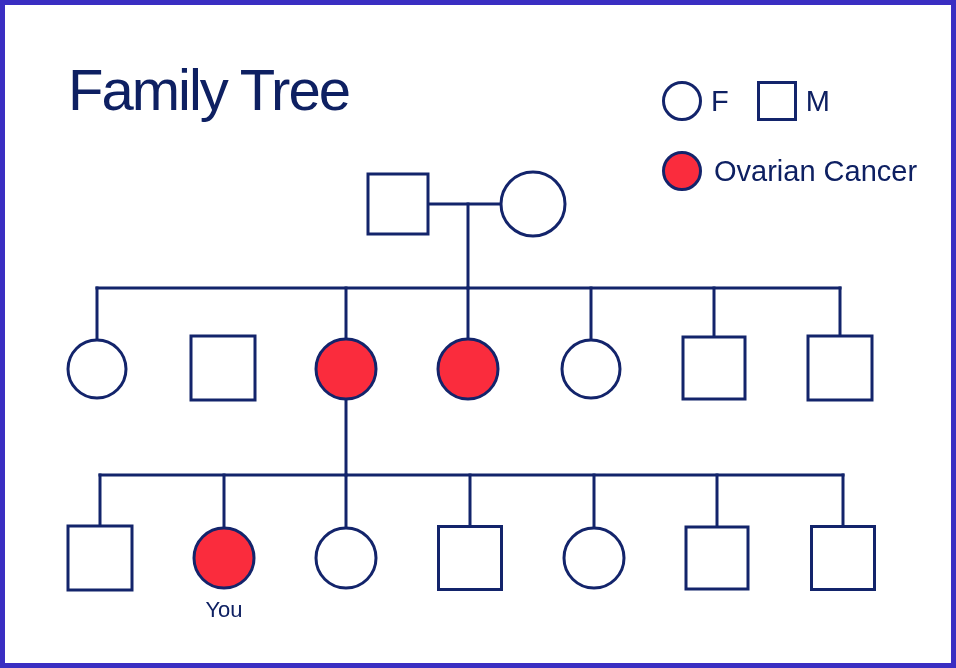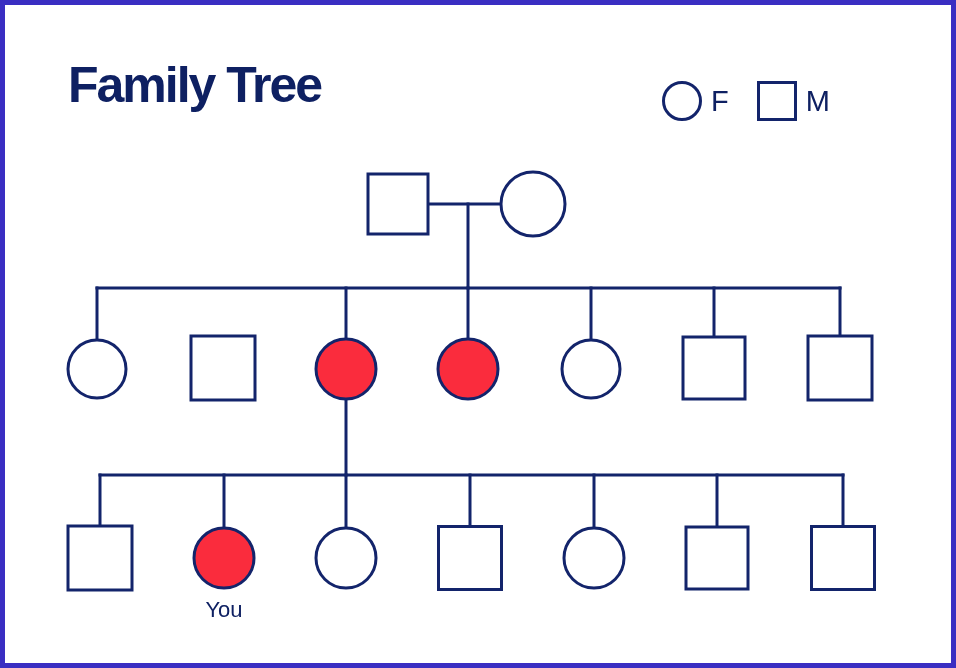--- a/index.html
+++ b/index.html
@@ -24,22 +24,22 @@
   .frame {
     position: absolute; inset: 0;
     border: 5px solid var(--c-border);
     pointer-events: none;
     z-index: 5;
   }
   .page-title {
     position: absolute;
     left: 68px; top: 56px;
     margin: 0;
-    font-size: 50px;
-    font-weight: bold;
+    font-size: 58px;
+    font-weight: normal;
     letter-spacing: -2px;
     color: var(--c-text);
     white-space: nowrap;
   }
   .legend {
     position: absolute;
     left: 662px; top: 81px;
     z-index: 2;
   }
   .legend-row {
@@ -89,20 +89,24 @@
 
   <h1 class="page-title">Family Tree</h1>
 
   <div class="legend">
     <div class="legend-row">
       <span class="lg-shape lg-circle"></span>
       <span class="lg-label">F</span>
       <span class="lg-shape lg-gap"></span>
       <span class="lg-label">M</span>
     </div>
+    <div class="legend-row">
+      <span class="lg-shape lg-circle affected"></span>
+      <span class="lg-label" style="margin-left:12px">Ovarian Cancer</span>
+    </div>
   </div>
 
   <svg id="pedigree-svg" viewBox="0 0 956 668">
       <line x1="398" y1="204" x2="533" y2="204" stroke="#13246b" stroke-width="3" stroke-linecap="square"></line>
       <line x1="468" y1="204" x2="468" y2="288" stroke="#13246b" stroke-width="3" stroke-linecap="square"></line>
       <line x1="97" y1="288" x2="840" y2="288" stroke="#13246b" stroke-width="3" stroke-linecap="square"></line>
       <line x1="97" y1="288" x2="97" y2="369" stroke="#13246b" stroke-width="3" stroke-linecap="square"></line>
       <line x1="346" y1="288" x2="346" y2="369" stroke="#13246b" stroke-width="3" stroke-linecap="square"></line>
       <line x1="468" y1="288" x2="468" y2="369" stroke="#13246b" stroke-width="3" stroke-linecap="square"></line>
       <line x1="591" y1="288" x2="591" y2="369" stroke="#13246b" stroke-width="3" stroke-linecap="square"></line>

